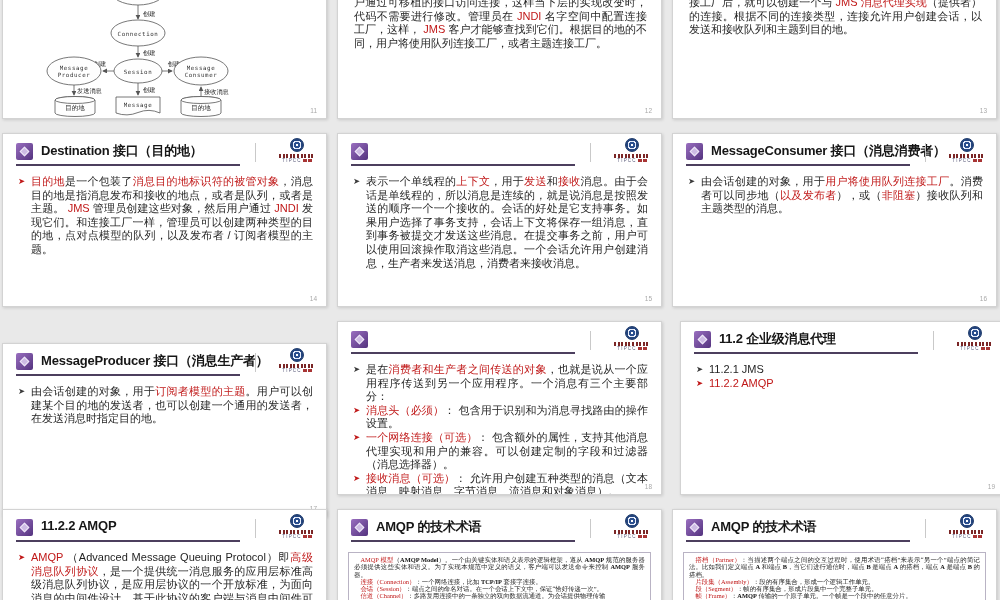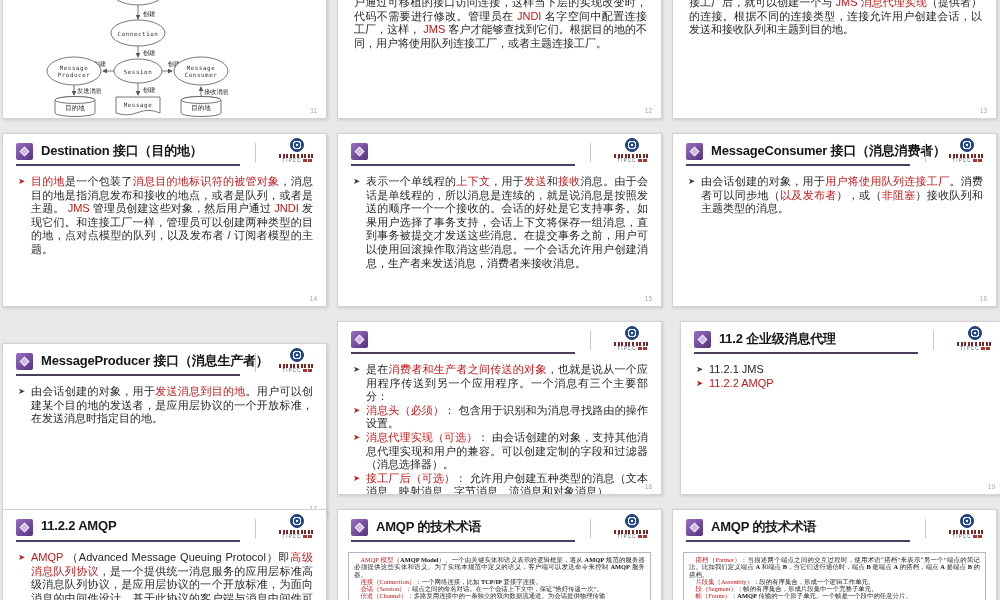--- a/index.html
+++ b/index.html
@@ -143,36 +143,36 @@
     </div>
     <div class="slide" style="left: 2px; top: 325px; margin-top: 18px;">
       <span class="t-icon">
         <i></i>
       </span>
       <span class="s-title">MessageProducer 接口（消息生产者）</span>
       <span class="v-div"></span>
       <span class="logo"><span class="l-circle"></span><span class="l-cal"></span><span><span class="l-acr">TIPCC</span><span class="l-sq"></span><span class="l-sq"></span></span></span>
       <span class="s-rule"></span>
       <div class="s-body">
-        <div class="bullet"><span class="mk mk-k">➤</span><span class="rn-k">由会话创建的对象，用于</span><span class="rn-r">发送消息到目的地</span><span class="rn-k">。用户可以创建某个目的地的发送者，是应用层协议的一个开放标准，在发送消息时指定目的地。</span></div>
+        <div class="bullet"><span class="mk mk-k">➤</span><span class="rn-k">由会话创建的对象，用于</span><span class="rn-r">订阅者模型的主题</span><span class="rn-k">。用户可以创建某个目的地的发送者，也可以创建一个通用的发送者，在发送消息时指定目的地。</span></div>
       </div>
       <span class="pagenum">17</span>
     </div>
     <div class="slide" style="left: 337px; top: 321px;">
       <span class="t-icon">
         <i></i>
       </span>
       <span class="v-div"></span>
       <span class="logo"><span class="l-circle"></span><span class="l-cal"></span><span><span class="l-acr">TIPCC</span><span class="l-sq"></span><span class="l-sq"></span></span></span>
       <span class="s-rule"></span>
       <div class="s-body">
         <div class="bullet"><span class="mk mk-k">➤</span><span class="rn-k">是在</span><span class="rn-r">消费者和生产者之间传送的对象</span><span class="rn-k">，也就是说从一个应用程序传送到另一个应用程序。一个消息有三个主要部分：</span></div>
         <div class="bullet"><span class="mk mk-r">➤</span><span class="rn-r">消息头（必须）</span><span class="rn-k">： 包含用于识别和为消息寻找路由的操作设置。</span></div>
-        <div class="bullet"><span class="mk mk-r">➤</span><span class="rn-r">消息代理实现（可选）</span><span class="rn-k">： 由会话创建的对象，支持其他消息代理实现和用户的兼容。可以创建定制的字段和过滤器（消息选择器）。</span></div>
-        <div class="bullet"><span class="mk mk-r">➤</span><span class="rn-r">接工厂后（可选）</span><span class="rn-k">： 允许用户创建五种类型的消息（文本消息、映射消息、字节消息、流消息和对象消息）。</span></div>
+        <div class="bullet"><span class="mk mk-r">➤</span><span class="rn-r">一个网络连接（可选）</span><span class="rn-k">： 包含额外的属性，支持其他消息代理实现和用户的兼容。可以创建定制的字段和过滤器（消息选择器）。</span></div>
+        <div class="bullet"><span class="mk mk-r">➤</span><span class="rn-r">接收消息（可选）</span><span class="rn-k">： 允许用户创建五种类型的消息（文本消息、映射消息、字节消息、流消息和对象消息）。</span></div>
       </div>
       <span class="pagenum">18</span>
     </div>
     <div class="slide" style="left: 672px; top: 321px; margin-left: 8px;">
       <span class="t-icon">
         <i></i>
       </span>
       <span class="s-title">11.2 企业级消息代理</span>
       <span class="v-div"></span>
       <span class="logo"><span class="l-circle"></span><span class="l-cal"></span><span><span class="l-acr">TIPCC</span><span class="l-sq"></span><span class="l-sq"></span></span></span>

